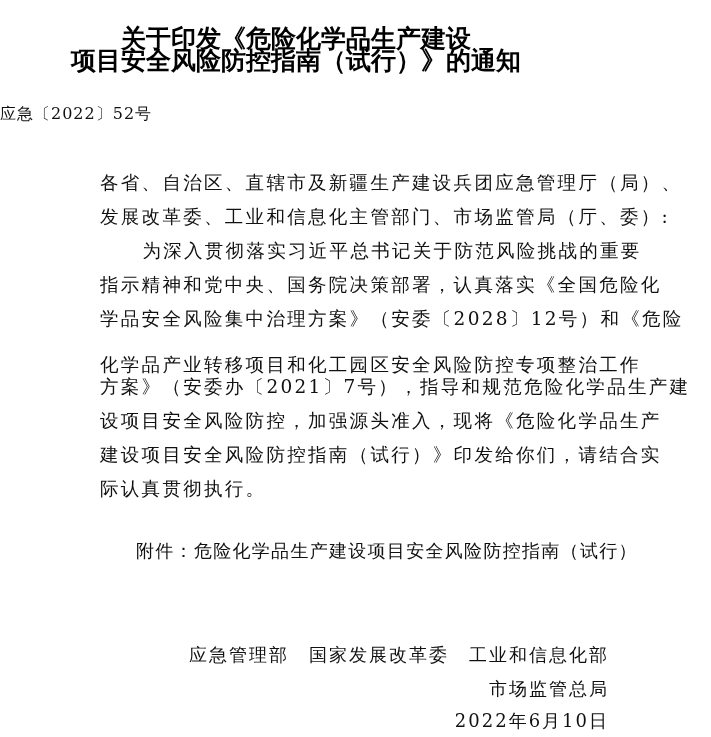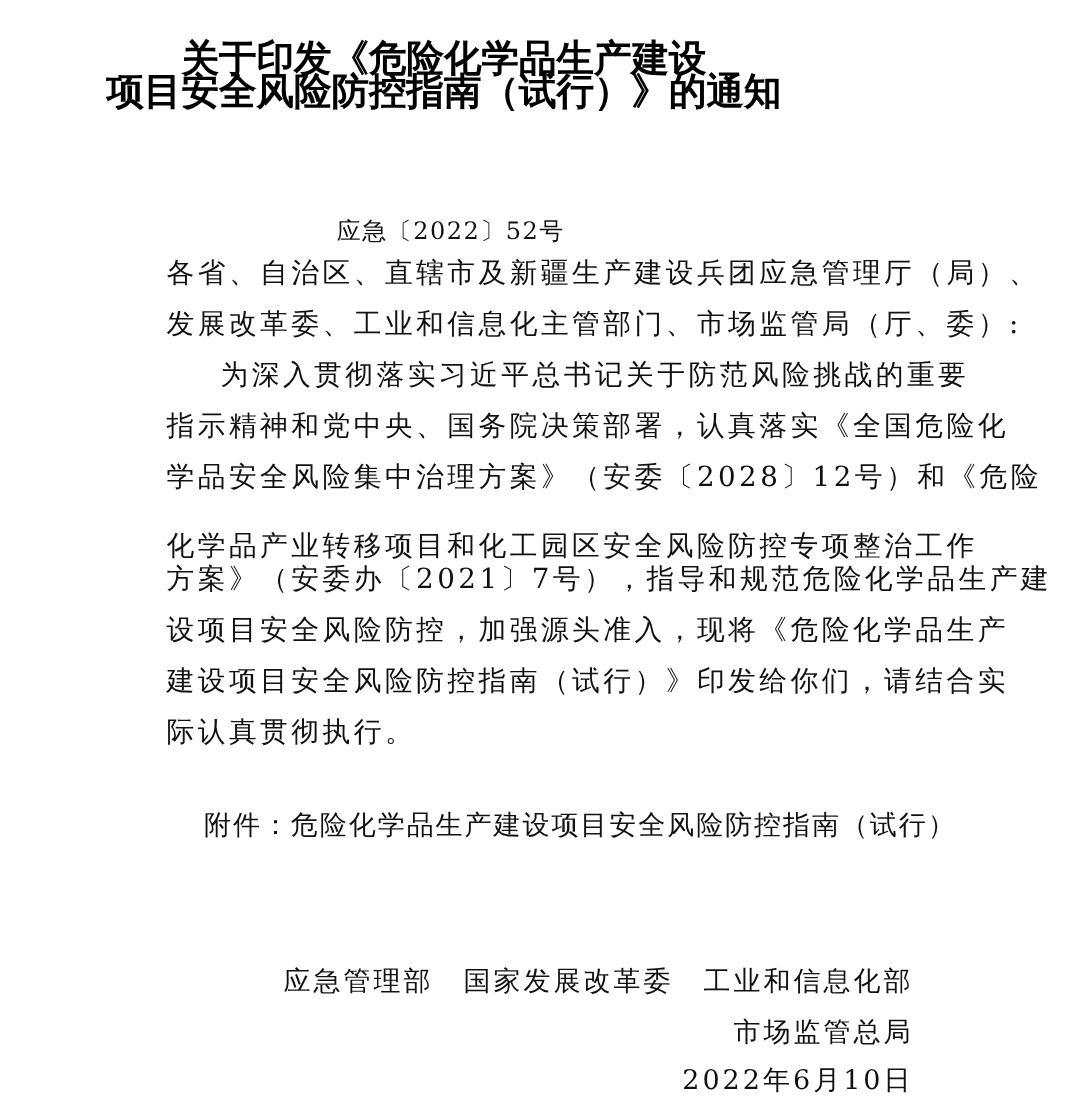--- a/index.html
+++ b/index.html
@@ -3,25 +3,25 @@
 <meta charset="utf-8">
 <style>
   html, body { margin: 0; padding: 0; background: #ffffff; }
   body { width: 711px; height: 737px; position: relative; overflow: hidden;
     font-family: "DejaVu Serif", "Liberation Serif", serif; color: #111; }
   .title { position: absolute; left: 0; width: 592px; text-align: center;
     font-family: "DejaVu Sans", "Liberation Sans", sans-serif; font-weight: bold;
     font-size: 25px; letter-spacing: 0px; color: #000; line-height: 34px; white-space: nowrap; }
   .t1 { top: 22px; }
   .t2 { top: 44px; }
-  .docno { position: absolute; top: 102px; left: 0; width: 601px; text-align: center;
-    font-size: 16px; letter-spacing: 1px; line-height: 24px; margin-top: 40px; }
+  .docno { position: absolute; top: 102px; left: 0; width: 601px; text-align: left;
+    font-size: 16px; letter-spacing: 1px; line-height: 24px; }
   .line { position: absolute; left: 100px; width: 512px; font-size: 18.5px;
-    letter-spacing: 2.3px; line-height: 24px; white-space: nowrap; margin-left: 11px; }
-  .indent { left: 136px; }
+    letter-spacing: 2.3px; line-height: 24px; white-space: nowrap; }
+  .indent { left: 136px; text-align: center; }
   .attach { position: absolute; left: 136px; font-size: 18px; letter-spacing: 1.3px;
     line-height: 24px; white-space: nowrap; }
   .sig { position: absolute; right: 102px; font-size: 18px; letter-spacing: 2px;
     line-height: 24px; white-space: nowrap; }
 </style>
 </head>
 <body>
 
 <div>
   <div class="title t1">关于印发《危险化学品生产建设</div>

